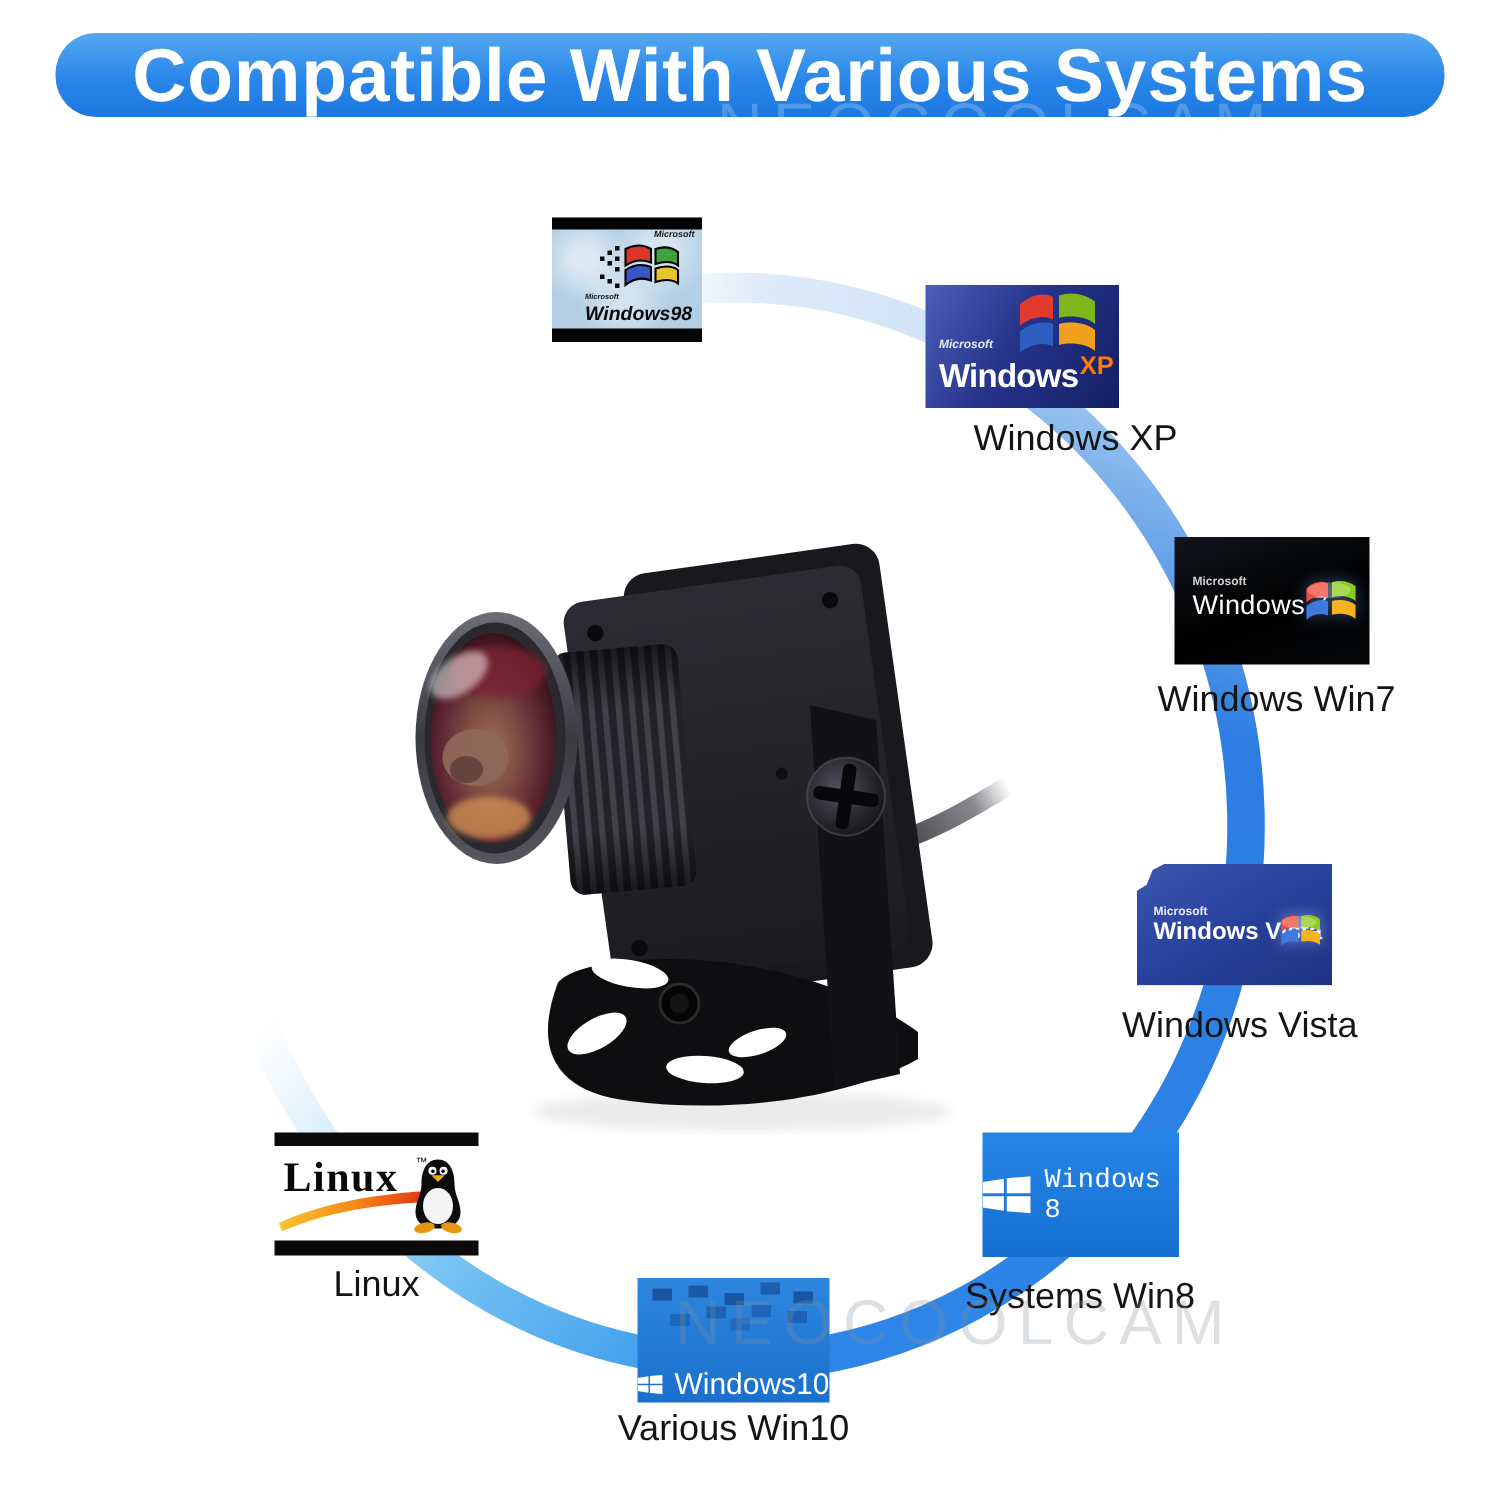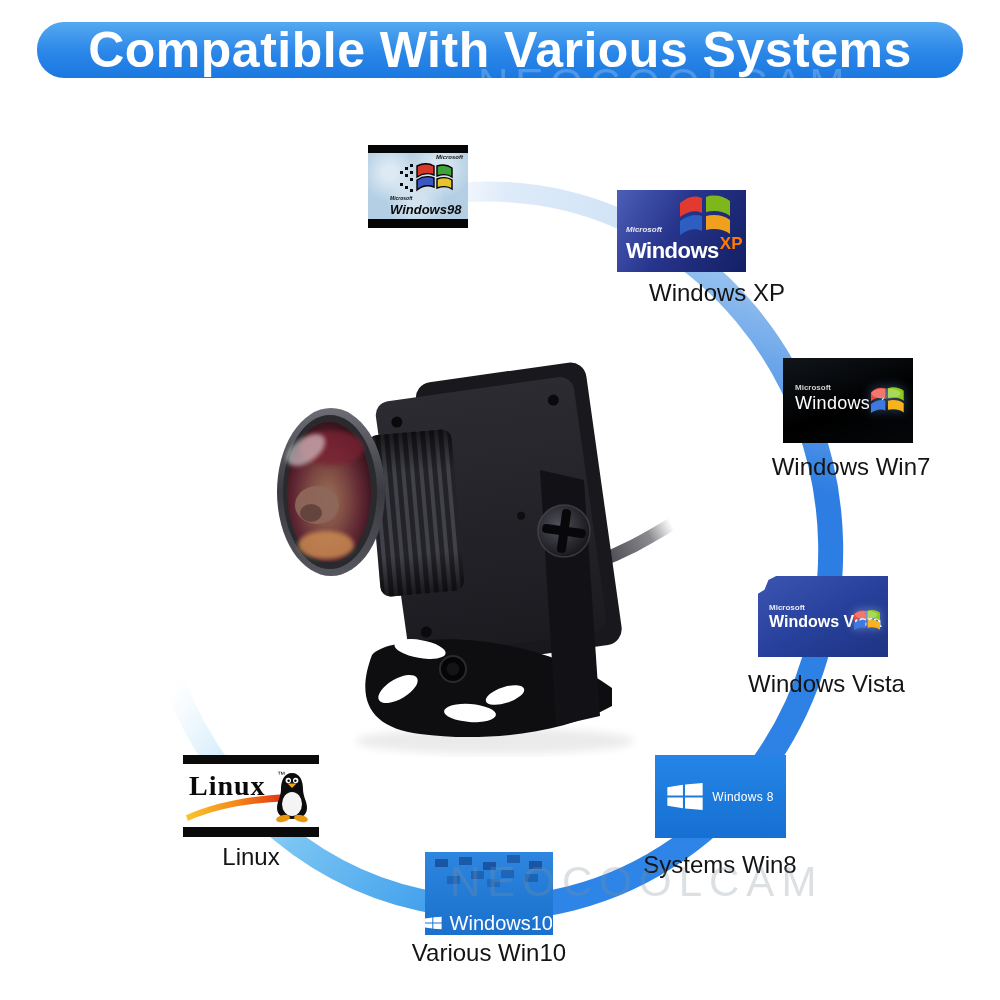--- a/index.html
+++ b/index.html
@@ -62,21 +62,21 @@
     clip-path:polygon(0 22%,5% 17%,8% 5%,14% 0,100% 0,100% 100%,0 100%);}
   .vtext{position:absolute;left:11px;top:28px;line-height:1;}
   .vbrand{font-size:8px;font-weight:700;color:#e7ecf7;display:block;margin-bottom:2px;}
   .vname{font-size:16px;font-weight:700;color:#fff;}
   .vflag{position:absolute;right:7px;top:30px;filter:drop-shadow(0 0 5px rgba(190,220,255,.5));}
 
   
   .logo-8{left:655px;top:755px;width:131px;height:83px;
     background:linear-gradient(180deg,#2585e6 0%,#1570d2 100%);
     display:flex;align-items:center;justify-content:center;gap:9px;}
-  .w8name{font-size:12px;font-weight:400;color:#fff;letter-spacing:.3px;}
+  .w8name{font-size:18px;font-weight:400;color:#fff;letter-spacing:.3px;font-family:Liberation Mono, monospace;}
 
   
   .logo-10{left:425px;top:852px;width:128px;height:83px;
     background:linear-gradient(180deg,#2e86df 0%,#1a70cc 100%);
     display:flex;align-items:flex-end;justify-content:flex-start;gap:8px;padding-bottom:0;box-sizing:border-box;}
   .w10name{font-size:20px;font-weight:400;color:#fff;letter-spacing:0;}
   .w10pix{position:absolute;left:10px;top:7px;width:13px;height:8px;background:rgba(8,40,105,.5);
     box-shadow:24px -2px 0 rgba(8,40,105,.45),48px 3px 0 rgba(8,40,105,.5),72px -4px 0 rgba(8,40,105,.4),
       94px 2px 0 rgba(8,40,105,.5),36px 12px 0 rgba(8,40,105,.33),66px 11px 0 rgba(8,40,105,.3),
       90px 15px 0 rgba(8,40,105,.33),12px 17px 0 rgba(8,40,105,.28),52px 20px 0 rgba(8,40,105,.22);}

